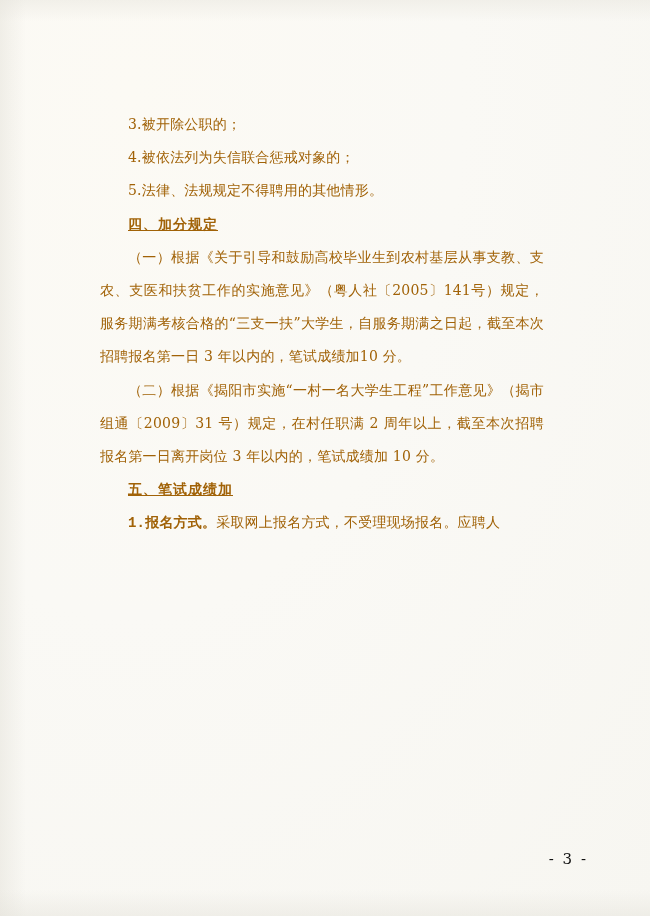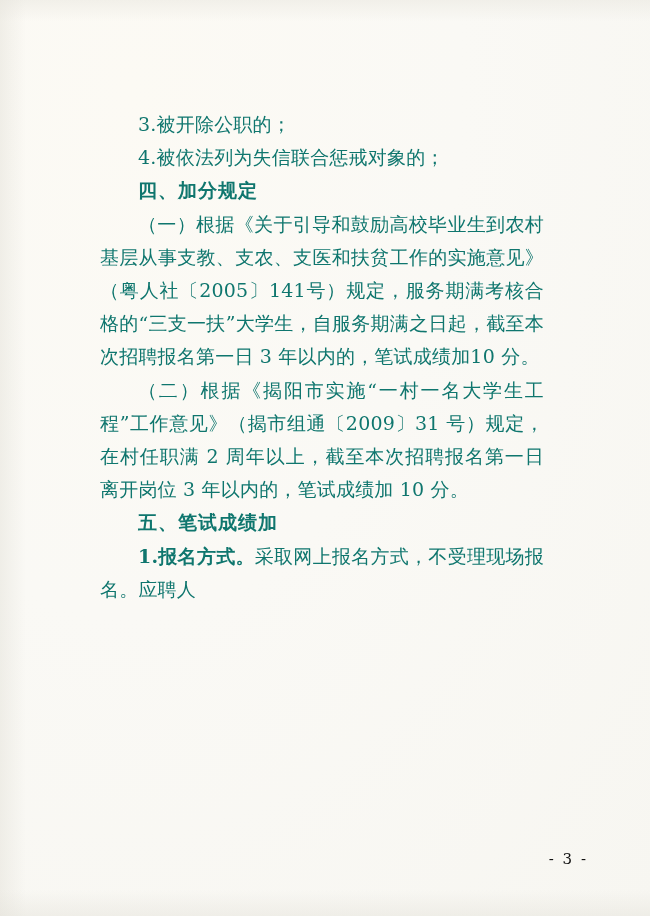--- a/index.html
+++ b/index.html
@@ -30,37 +30,39 @@
     pointer-events: none;
   }
   .content {
     position: absolute;
     left: 100px;
     top: 108px;
     width: 452px;
   }
   p {
     margin: 0 8px 0 0;
-    color: #0f766e;
-    font-size: 19px;
+    color: #a16207;
+    font-size: 14px;
     line-height: 33.2px;
     text-align: justify;
     text-justify: inter-ideograph;
     letter-spacing: 0.2px;
   }
   .indent {
     text-indent: 2em;
   }
   .heading {
     font-weight: bold;
     text-indent: 2em;
     letter-spacing: 1px;
+    text-decoration: underline;
   }
   .bold-lead {
     font-weight: bold;
+    font-family: Liberation Mono, monospace;
   }
   .pagenum {
     position: absolute;
     right: 62px;
     bottom: 48px;
     font-size: 15px;
     color: #111;
     letter-spacing: 2px;
   }
   
@@ -96,20 +98,21 @@
 <body>
 
 <div class="page">
   <div class="edge-top"></div>
   <div class="edge-left"></div>
   <div class="edge-bottom"></div>
 
   <div class="content">
     <p class="indent">3.被开除公职的；</p>
     <p class="indent">4.被依法列为失信联合惩戒对象的；</p>
+    <p class="indent">5.法律、法规规定不得聘用的其他情形。</p>
     <p class="heading">四、加分规定</p>
     <p class="indent">（一）根据《关于引导和鼓励高校毕业生到农村基层从事支教、支农、支医和扶贫工作的实施意见》（粤人社〔2005〕141号）规定，服务期满考核合格的“三支一扶”大学生，自服务期满之日起，截至本次招聘报名第一日 3 年以内的，笔试成绩加10 分。</p>
     <p class="indent">（二）根据《揭阳市实施“一村一名大学生工程”工作意见》（揭市组通〔2009〕31 号）规定，在村任职满 2 周年以上，截至本次招聘报名第一日离开岗位 3 年以内的，笔试成绩加 10 分。</p>
     <p class="heading">五、笔试成绩加</p>
     <p class="indent"><span class="bold-lead">1.报名方式。</span><span>采取网上报名方式，不受理现场报名。应聘人</span></p>
   </div>
 
   <div class="pagenum">- 3 -</div>
 </div>
 

